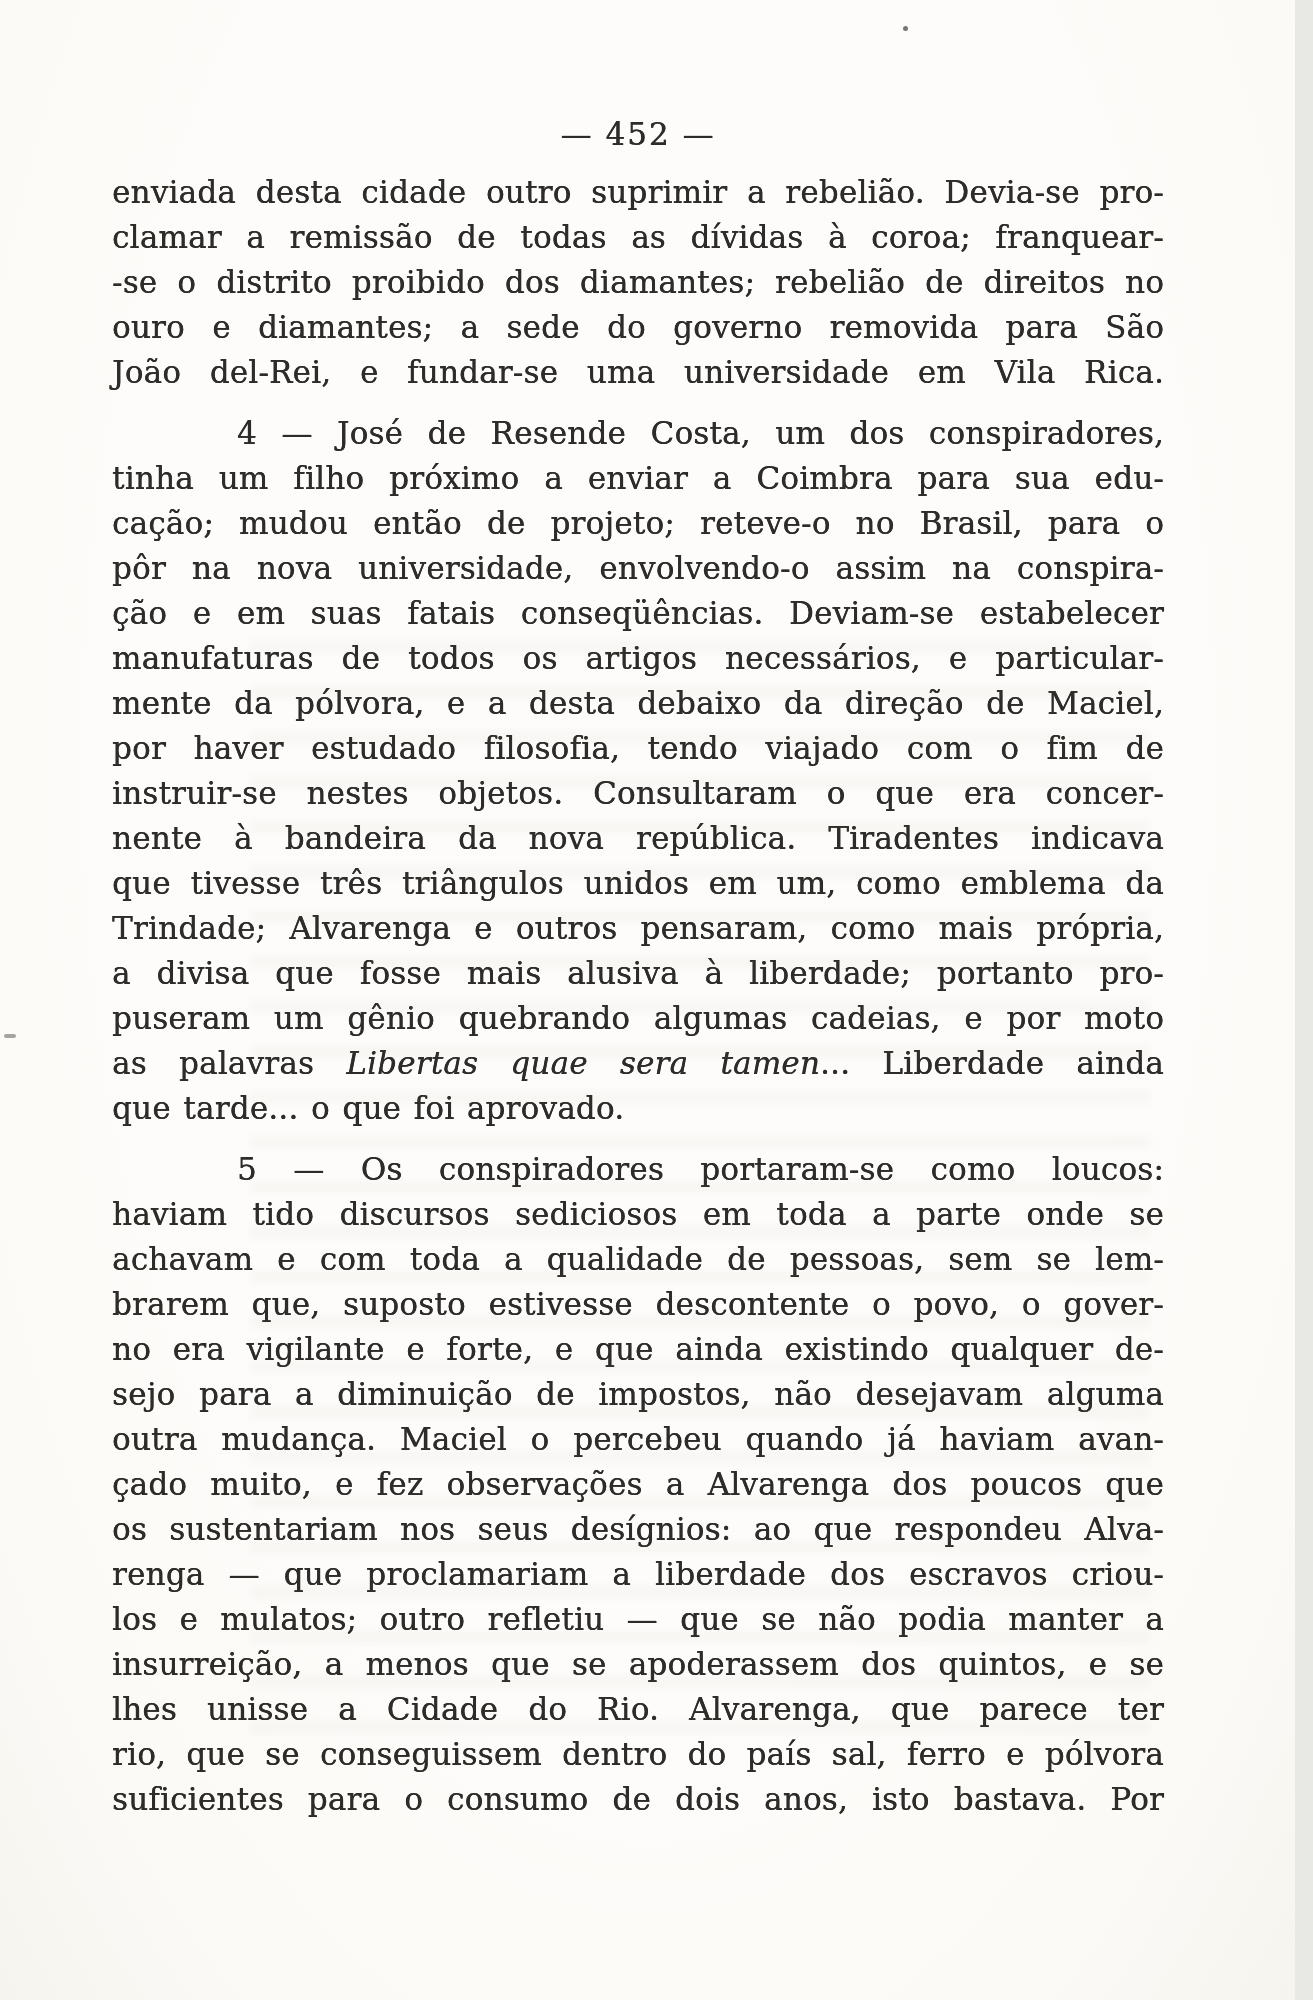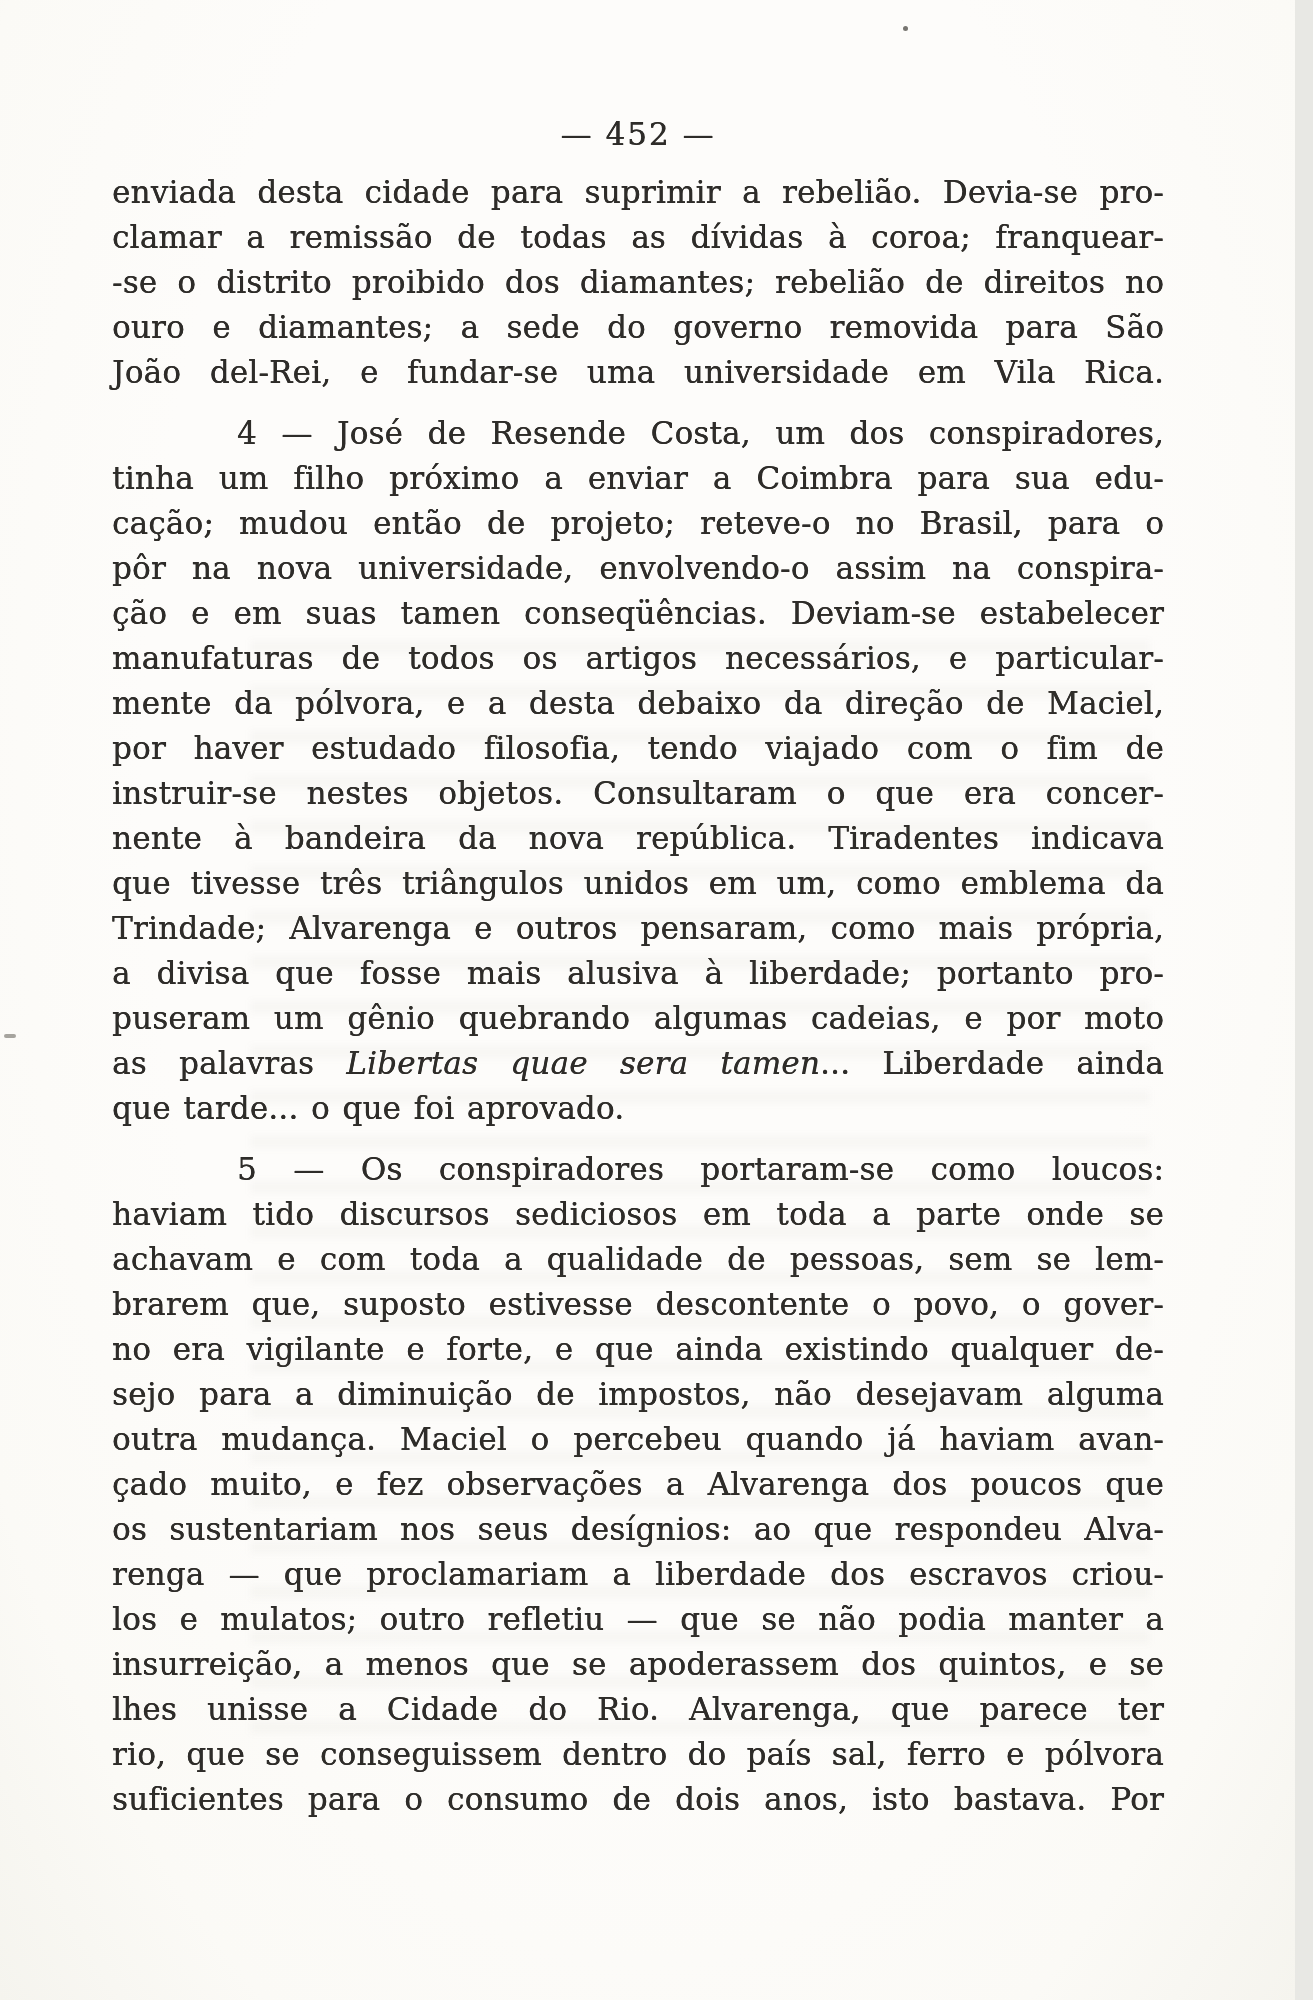--- a/index.html
+++ b/index.html
@@ -74,32 +74,32 @@
   }
 </style>
 </head>
 <body>
 
 <div class="page">
   <div class="page-number">— 452 —</div>
 
   <div class="text-block">
       <div class="paragraph">
-        <div class="line">enviada desta cidade para suprimir a rebelião. Devia-se pro-</div>
+        <div class="line">enviada desta cidade outro suprimir a rebelião. Devia-se pro-</div>
         <div class="line">clamar a remissão de todas as dívidas à coroa; franquear-</div>
         <div class="line">-se o distrito proibido dos diamantes; rebelião de direitos no</div>
         <div class="line">ouro e diamantes; a sede do governo removida para São</div>
         <div class="line">João del-Rei, e fundar-se uma universidade em Vila Rica.</div>
       </div>
       <div class="paragraph spaced">
         <div class="line indent">4 — José de Resende Costa, um dos conspiradores,</div>
         <div class="line">tinha um filho próximo a enviar a Coimbra para sua edu-</div>
         <div class="line">cação; mudou então de projeto; reteve-o no Brasil, para o</div>
         <div class="line">pôr na nova universidade, envolvendo-o assim na conspira-</div>
-        <div class="line">ção e em suas tamen conseqüências. Deviam-se estabelecer</div>
+        <div class="line">ção e em suas fatais conseqüências. Deviam-se estabelecer</div>
         <div class="line">manufaturas de todos os artigos necessários, e particular-</div>
         <div class="line">mente da pólvora, e a desta debaixo da direção de Maciel,</div>
         <div class="line">por haver estudado filosofia, tendo viajado com o fim de</div>
         <div class="line">instruir-se nestes objetos. Consultaram o que era concer-</div>
         <div class="line">nente à bandeira da nova república. Tiradentes indicava</div>
         <div class="line">que tivesse três triângulos unidos em um, como emblema da</div>
         <div class="line">Trindade; Alvarenga e outros pensaram, como mais própria,</div>
         <div class="line">a divisa que fosse mais alusiva à liberdade; portanto pro-</div>
         <div class="line">puseram um gênio quebrando algumas cadeias, e por moto</div>
         <div class="line">as palavras <i>Libertas quae sera tamen</i>... Liberdade ainda</div>

